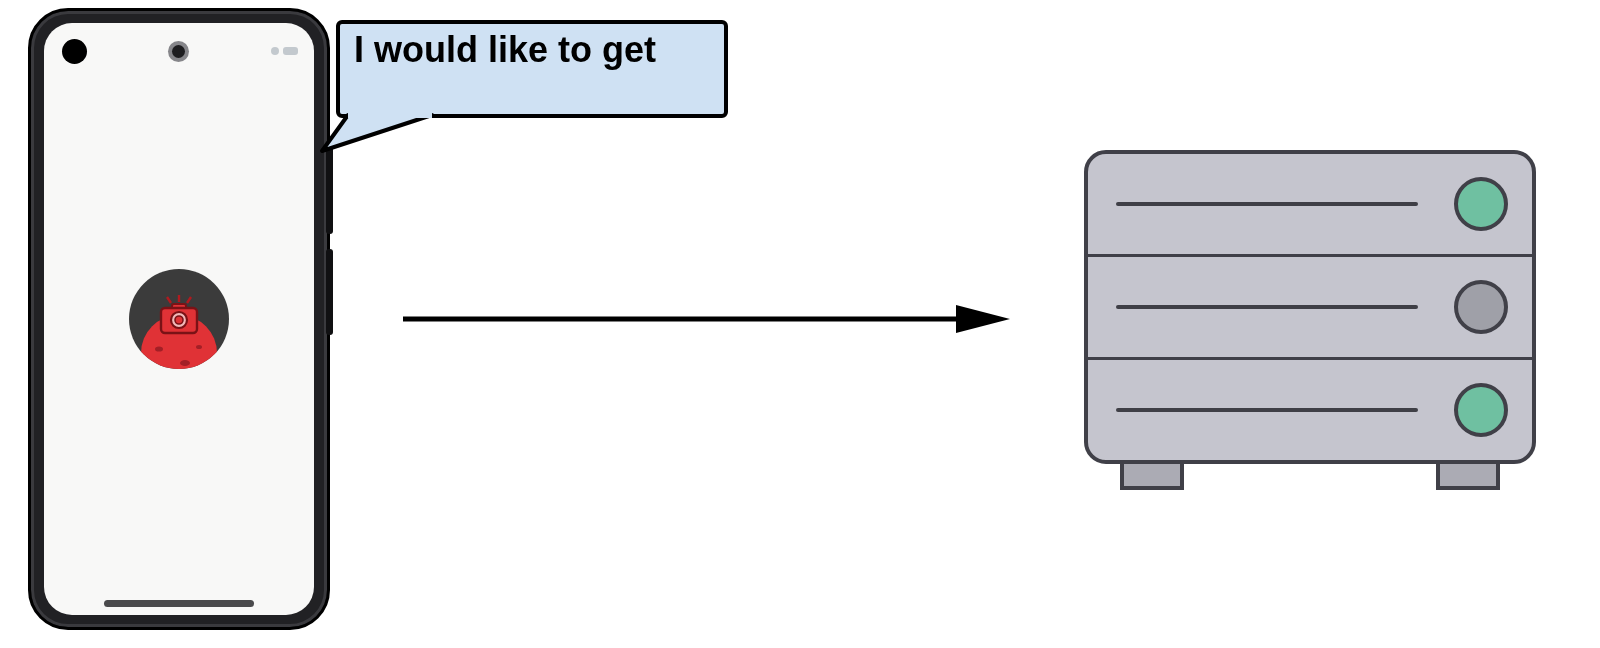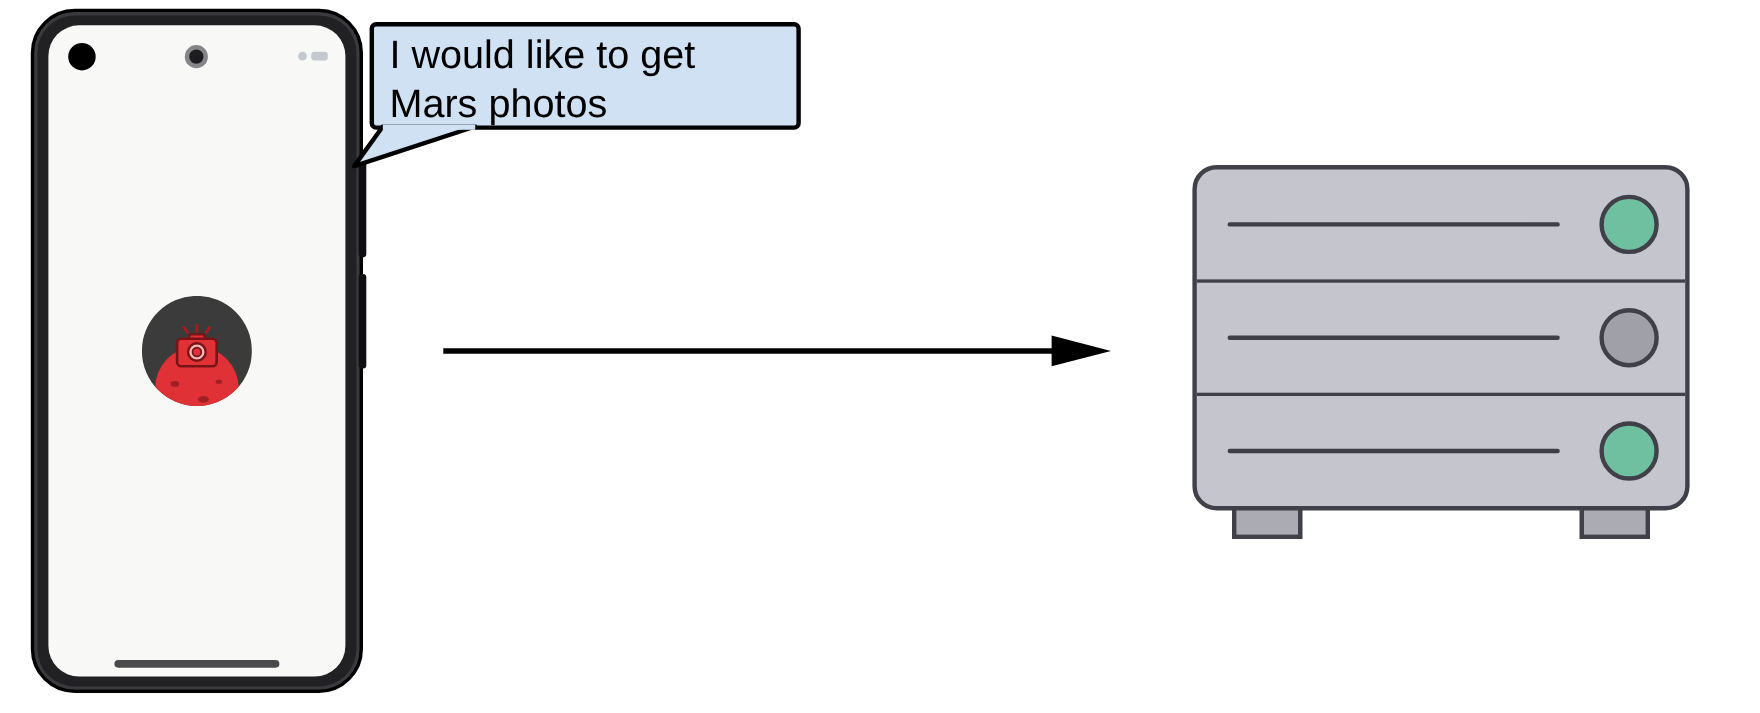--- a/index.html
+++ b/index.html
@@ -86,21 +86,21 @@
   .bubble {
     position: absolute;
     left: 336px; top: 20px;
     width: 392px; height: 98px;
     background: #cfe1f3;
     border: 4px solid #000;
     border-radius: 6px;
     padding: 4px 14px;
     color: #000;
     font-size: 36px;
-    font-weight: 400;
+    font-weight: 700;
     line-height: 1.22;
     white-space: nowrap;
   }
   .bubble-tail {
     position: absolute;
     left: 318px; top: 113px;
     width: 130px; height: 42px;
   }
 
   
@@ -197,21 +197,20 @@
           <circle cx="50" cy="51" r="8" fill="#f0b9b9" stroke="#7a1216" stroke-width="2.2"></circle>
           <circle cx="50" cy="51" r="4" fill="#e03236" stroke="#7a1216" stroke-width="1.6"></circle>
         </g>
       </svg>
       <div class="home-indicator"></div>
     </div>
   </div>
 
   <div class="bubble">
     <div>I would like to get</div>
-    <div>Mars photos</div>
   </div>
   <svg class="bubble-tail" viewBox="0 0 130 42">
     <polygon points="30,2 114,2 4,38" fill="#cfe1f3" stroke="#000" stroke-width="4" stroke-linejoin="round"></polygon>
     <rect x="30" y="0" width="84" height="5" fill="#cfe1f3"></rect>
   </svg>
 
   <svg class="arrow-svg" viewBox="0 0 615 42">
     <line x1="3" y1="21" x2="562" y2="21" stroke="#000" stroke-width="5"></line>
     <polygon points="556,7 610,21 556,35" fill="#000"></polygon>
   </svg>

